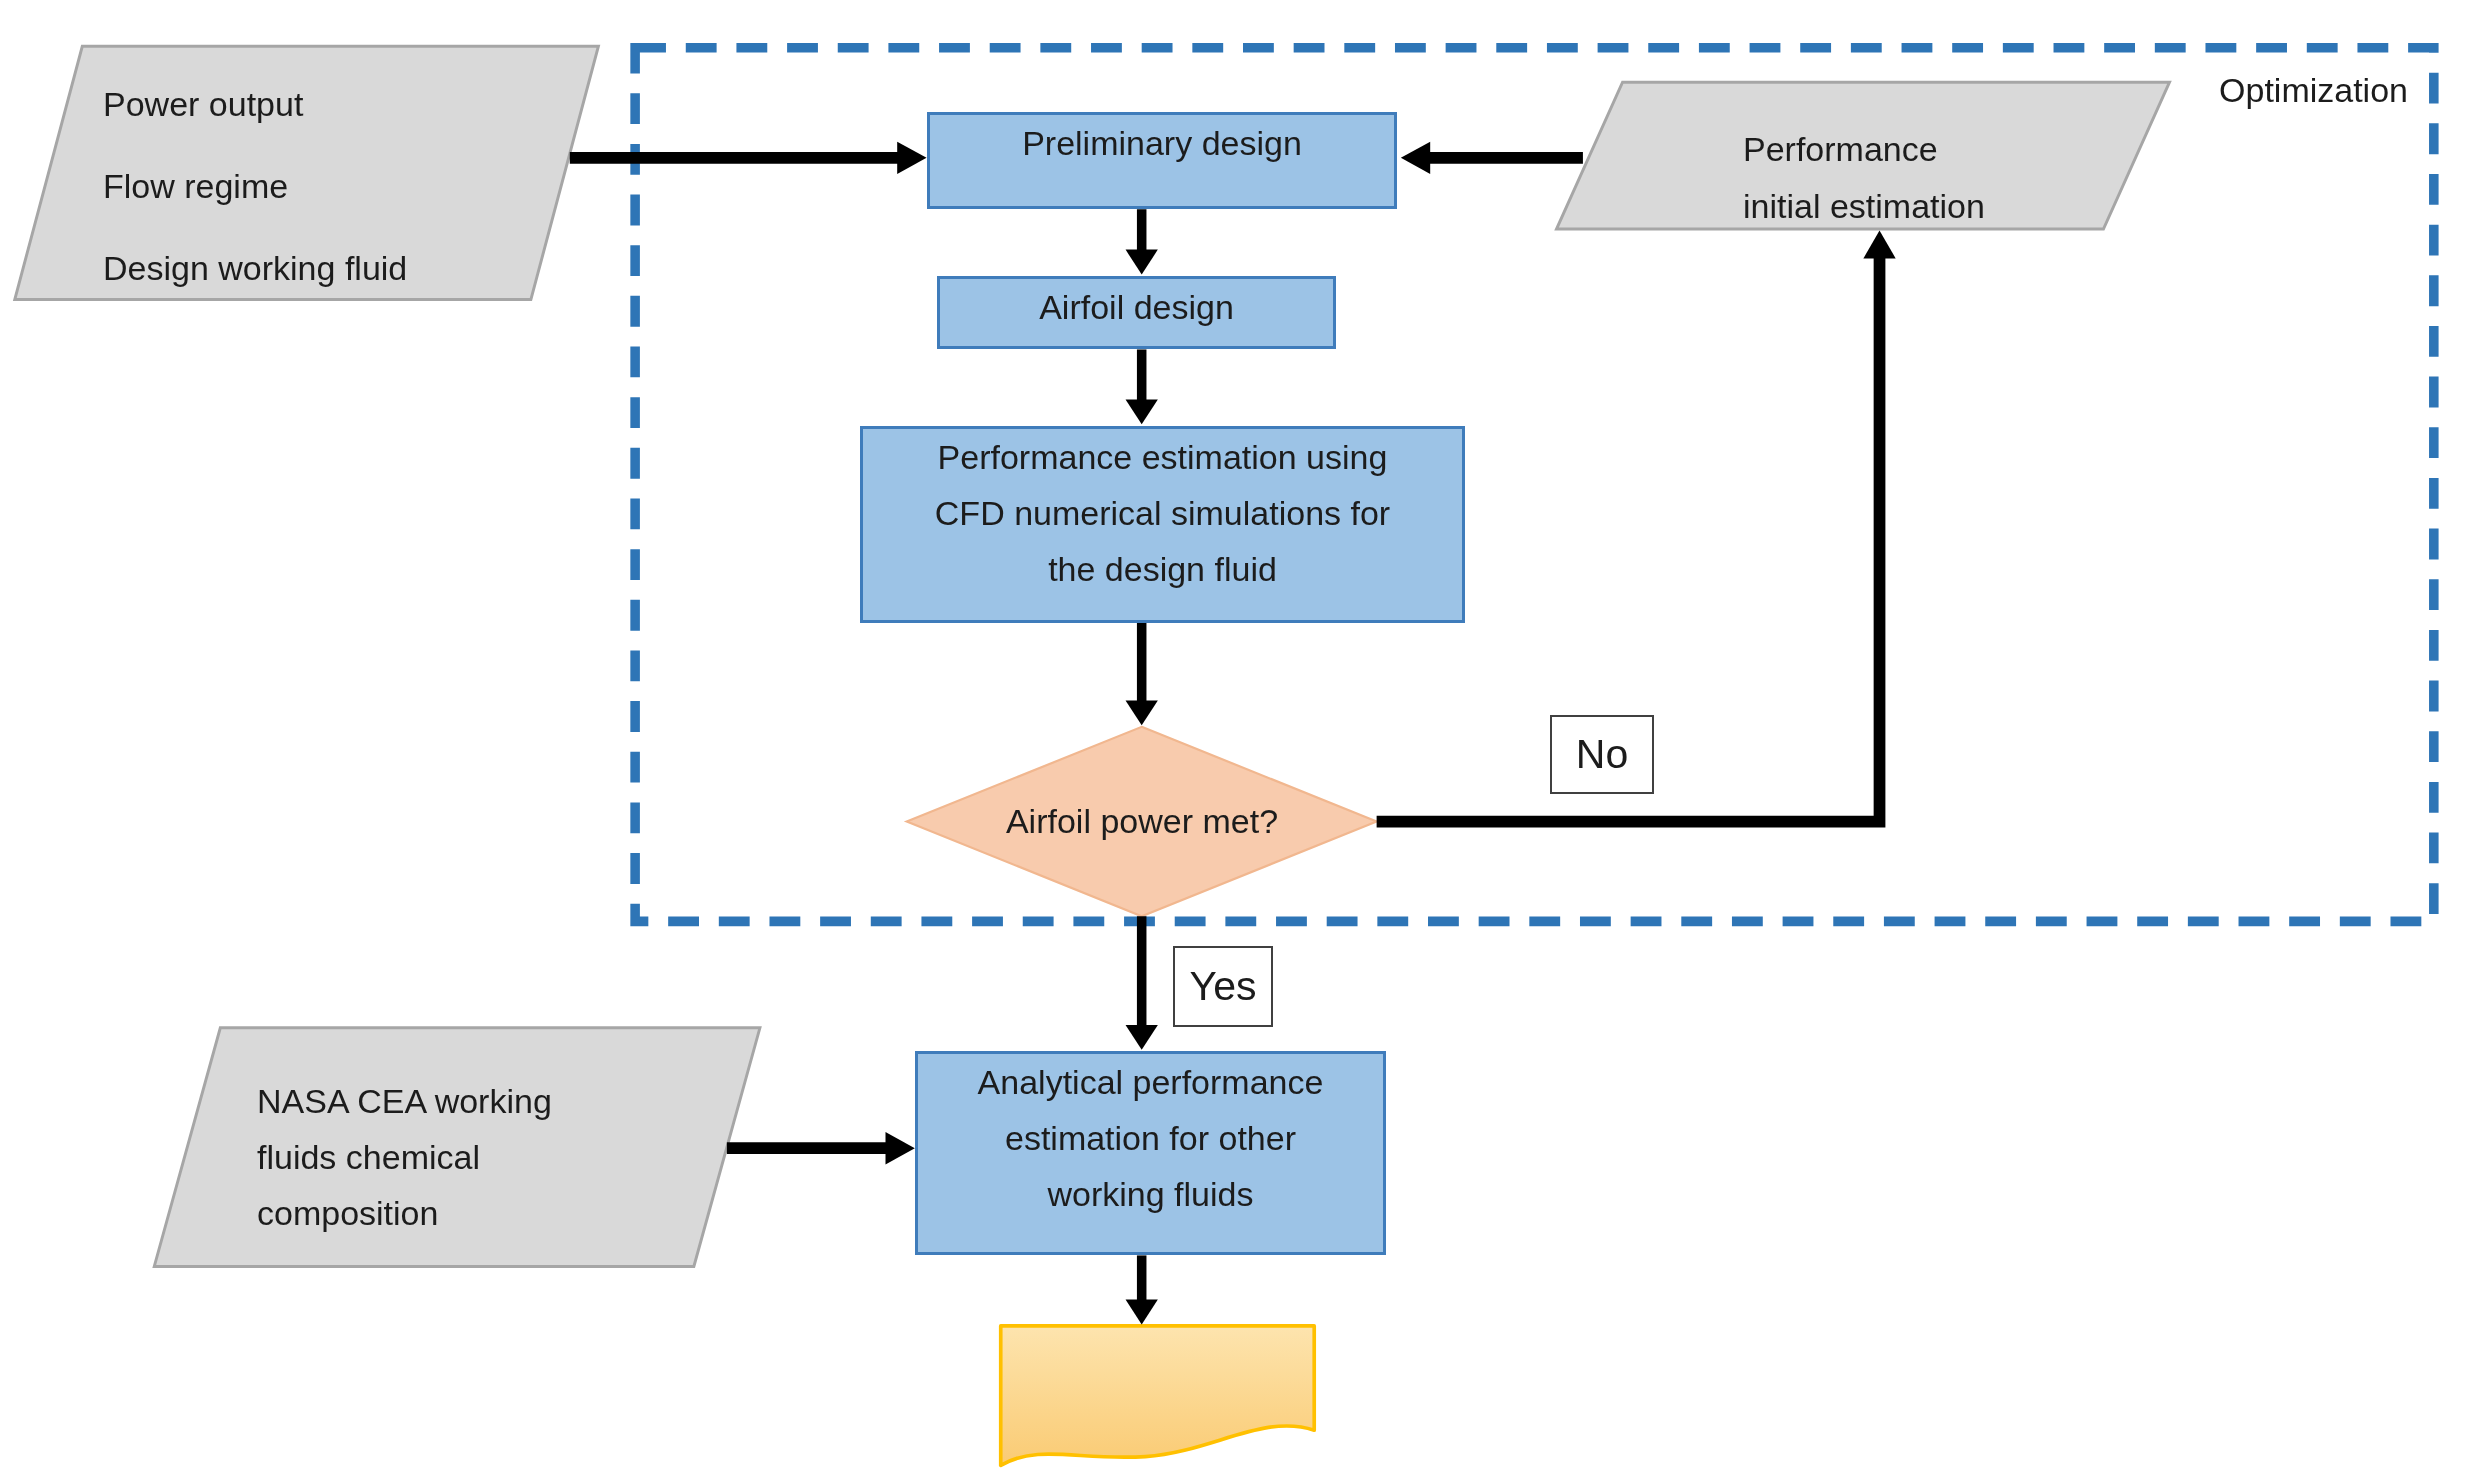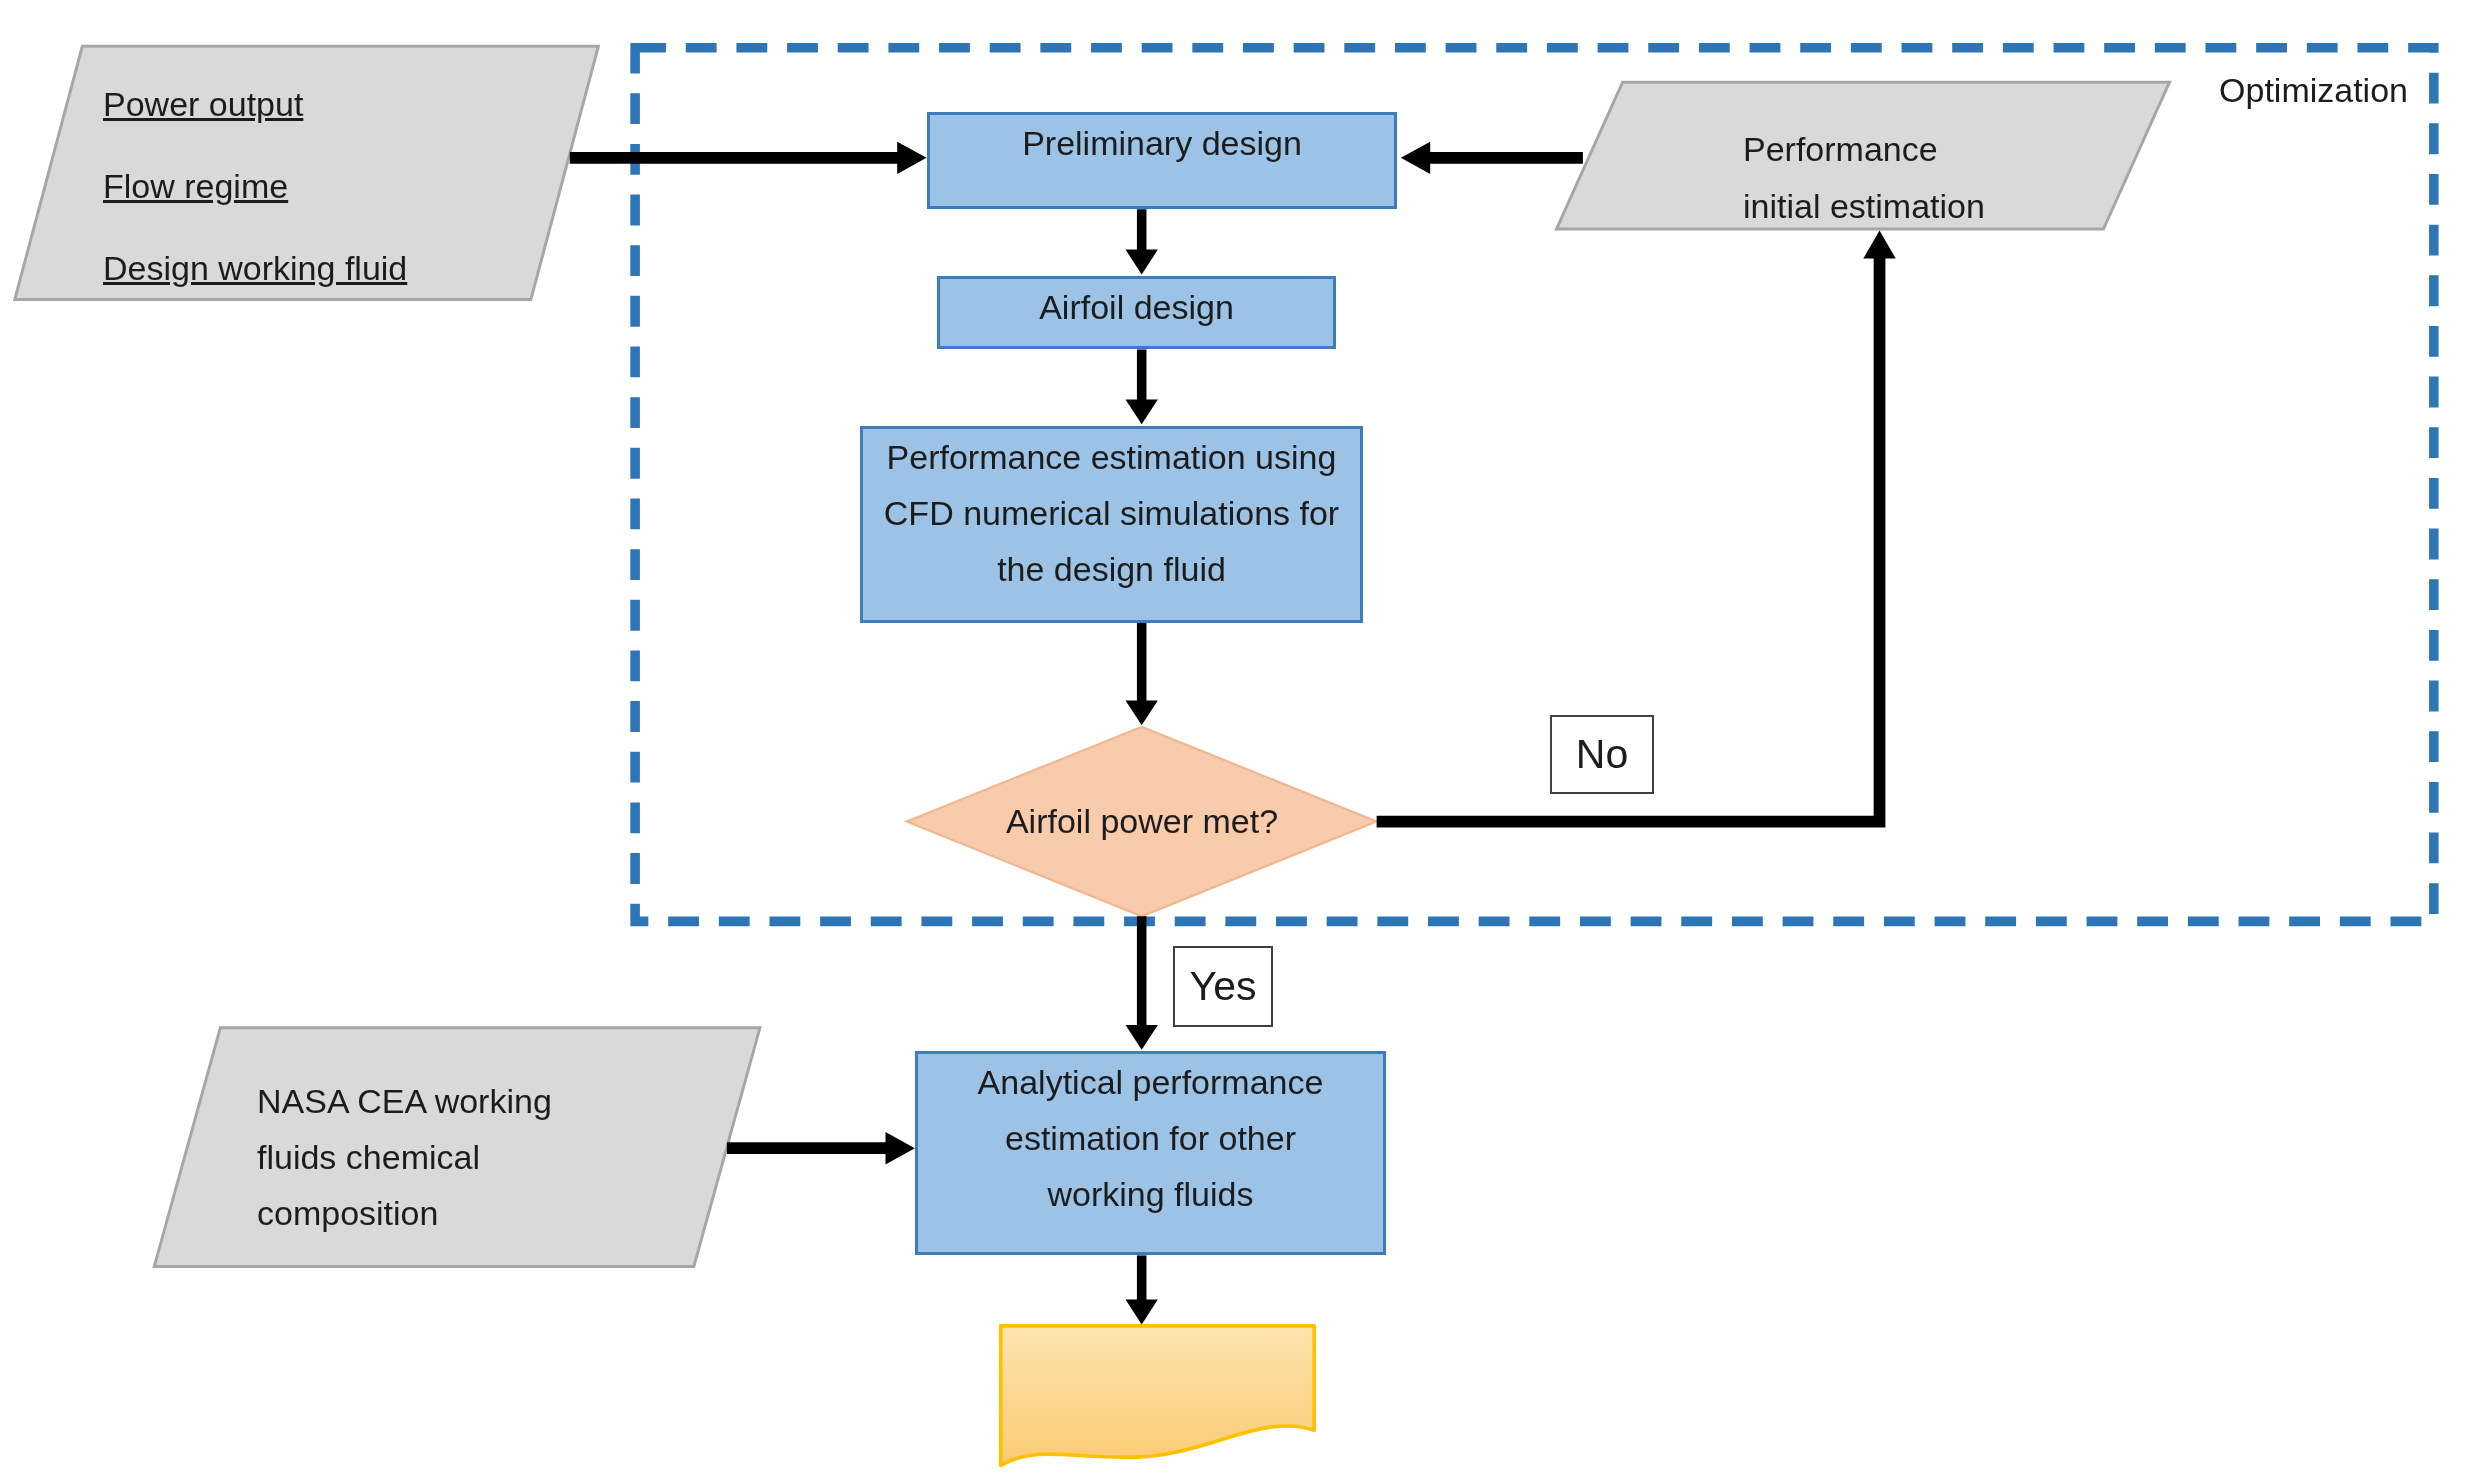--- a/index.html
+++ b/index.html
@@ -115,41 +115,41 @@
   </svg>
 
   <div class="node process" style="left:927px; top:112px; width:470px; height:97px;">
     <span>Preliminary design</span>
   </div>
 
   <div class="node process" style="left:937px; top:276px; width:399px; height:73px;">
     <span>Airfoil design</span>
   </div>
 
-  <div class="node process" style="left:860px; top:426px; width:503px; height:197px;">
+  <div class="node process" style="left:860px; top:426px; width:605px; height:197px;">
     <span>Performance estimation using
 CFD numerical simulations for
 the design fluid</span>
   </div>
 
   <div class="node process" style="left:915px; top:1051px; width:471px; height:204px;">
     <span>Analytical performance
 estimation for other
 working fluids</span>
   </div>
 
   <div class="tag" style="left:1550px; top:715px; width:104px; height:79px;">
     <span>No</span>
   </div>
 
   <div class="tag" style="left:1173px; top:946px; width:100px; height:81px;">
     <span>Yes</span>
   </div>
 
-  <div class="lbl" style="left:103px; top:63px; width:485px; line-height:82px;text-decoration:underline;">Power output
+  <div class="lbl" style="left:103px; top:63px; width:485px; line-height:82px;">Power output
 Flow regime
 Design working fluid</div>
 
   <div class="lbl" style="left:1703px; top:121px; width:411px; line-height:57px;margin-left:40px;">Performance
 initial estimation</div>
 
   <div class="lbl" style="left:257px; top:1073px; width:455px; line-height:56px;">NASA CEA working
 fluids chemical
 composition</div>
 

